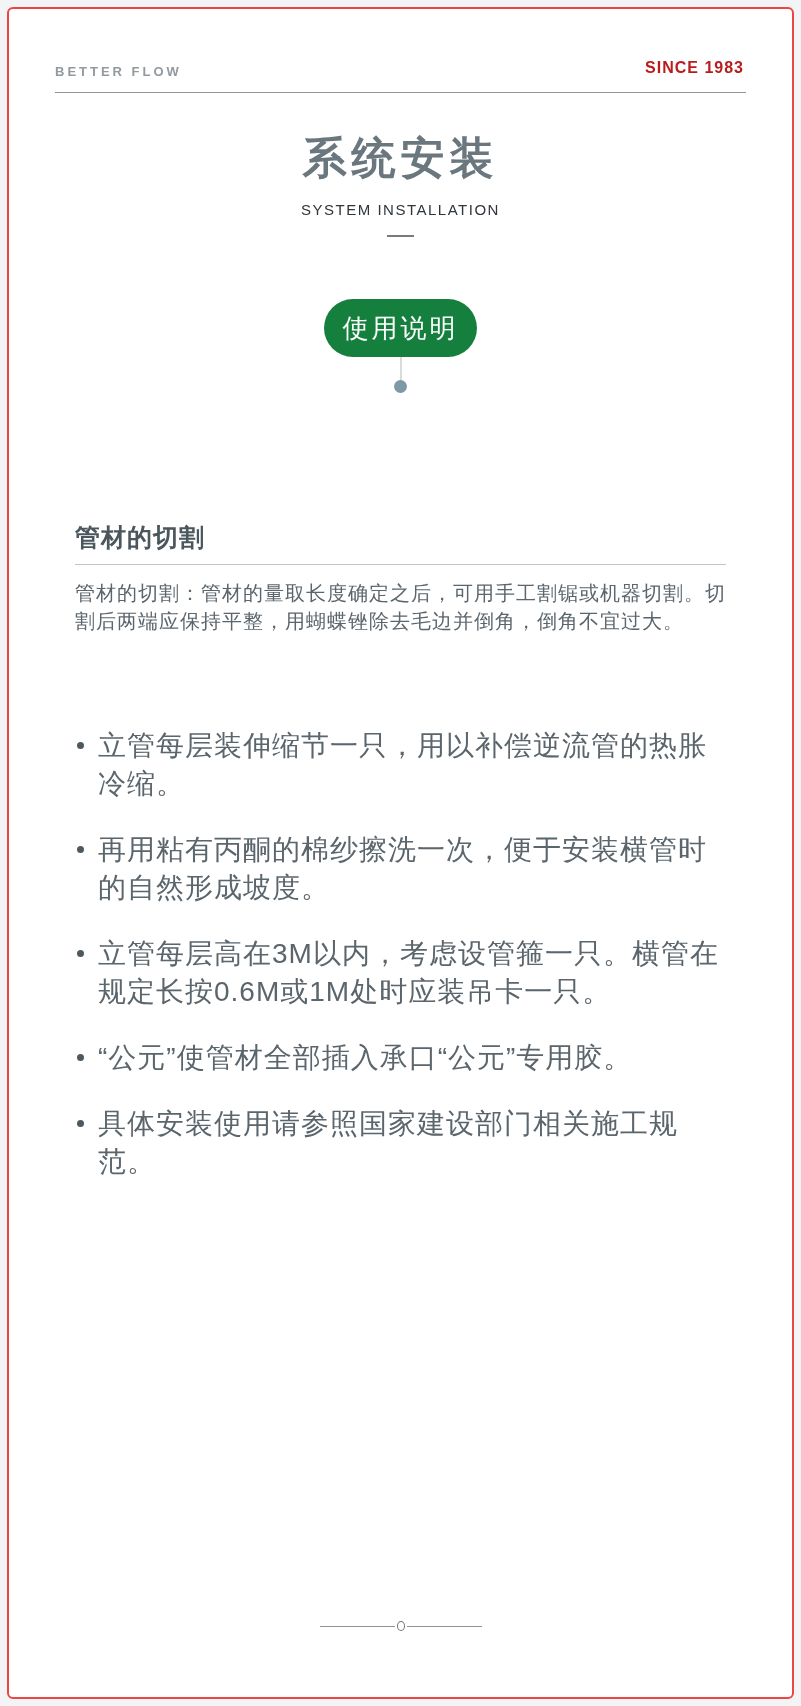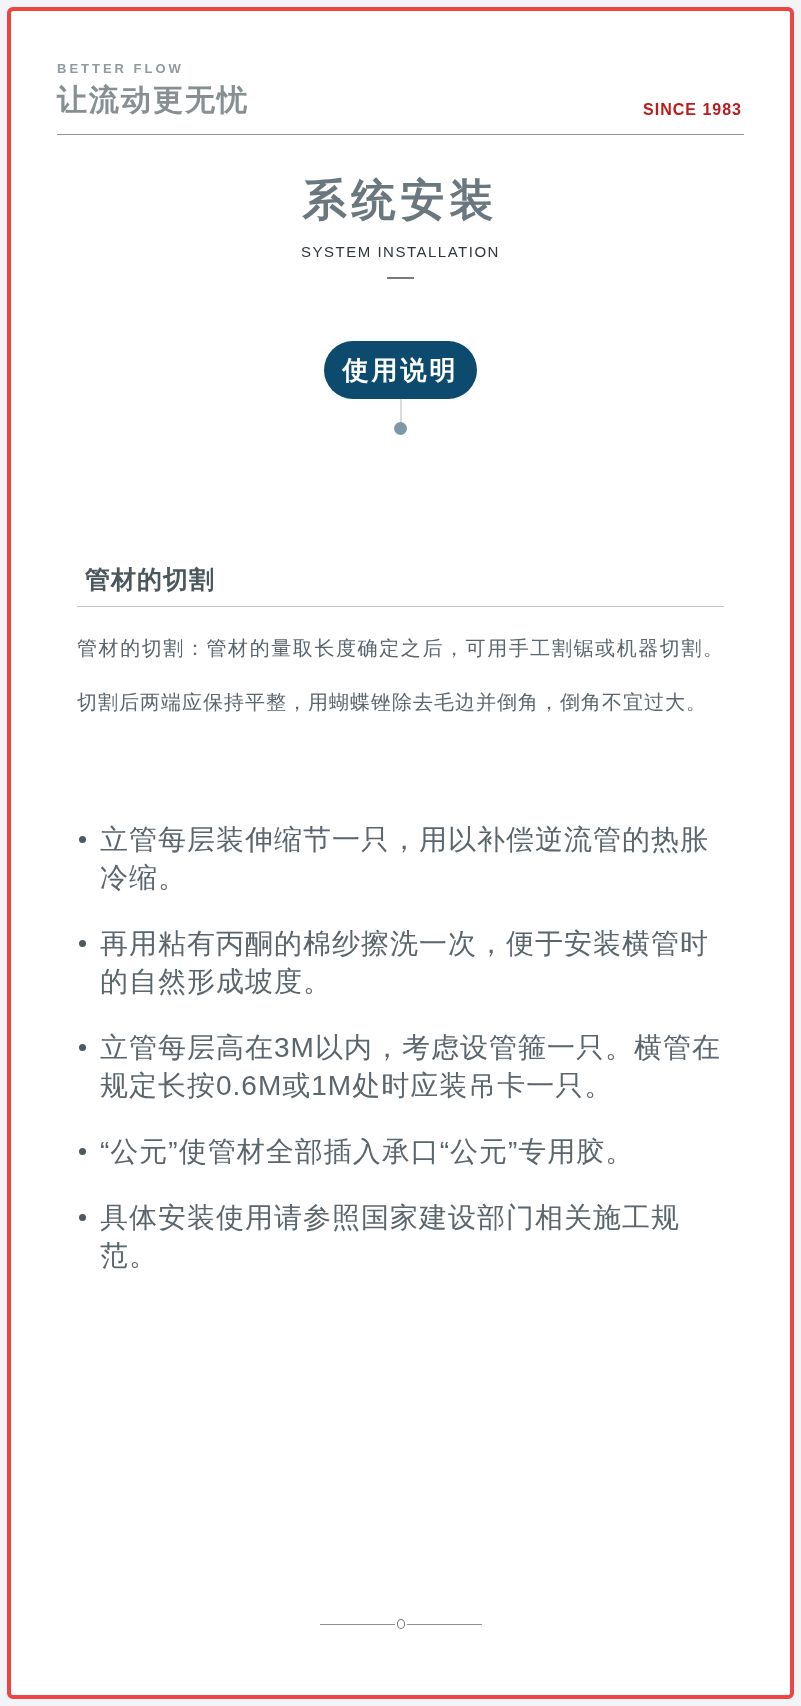--- a/index.html
+++ b/index.html
@@ -8,21 +8,21 @@
     background: #f3f4f5;
     font-family: "Liberation Sans", "DejaVu Sans", sans-serif;
   }
   .page {
     width: 801px; height: 1706px;
     margin: 0 auto; padding: 7px;
   }
   .card {
     width: 787px; height: 1692px;
     background: #ffffff;
-    border: 4px solid #ef4444;
+    border: 2px solid #ef4444;
     border-radius: 6px;
     position: relative;
     overflow: hidden;
   }
   
   .header { padding: 50px 48px 0 46px; }
   .header-row { display: flex; justify-content: space-between; align-items: flex-end; }
   .tagline {
     font-size: 13px; font-weight: bold; letter-spacing: 3px;
     color: #929a9e;
@@ -50,39 +50,39 @@
     color: #2f353a; margin-top: 13px; text-align: center;
   }
   .subtitle-dash {
     width: 27px; height: 2px; background: #757b7f;
     margin: 17px auto 0 auto;
   }
   
   .badge-wrap { display: flex; flex-direction: column; align-items: center; margin-top: 62px; }
   .badge {
     width: 153px; height: 58px; border-radius: 29px;
-    background: #0c4a6e; color: #ffffff;
-    font-size: 26px; font-weight: bold; letter-spacing: 3px;
+    background: #15803d; color: #ffffff;
+    font-size: 26px; font-weight: normal; letter-spacing: 3px;
     display: flex; align-items: center; justify-content: center;
   }
   .stem { width: 2px; height: 23px; background: #d9dcdd; }
   .dot { width: 13px; height: 13px; border-radius: 50%; background: #7e99a5; }
   
   .content { padding: 0 66px; }
   .section-first { margin-top: 128px; }
   .section-second { margin-top: 104px; }
   .section-heading {
     font-size: 25px; font-weight: bold; letter-spacing: 1px;
-    color: #4b565d; margin: 8px;
+    color: #4b565d; margin: 0;
   }
   .section-divider {
     height: 1px; background: #c2c5c7; margin-top: 10px;
   }
   .section-body {
-    font-size: 20px; color: #5b656c; line-height: 54px;
+    font-size: 20px; color: #5b656c; line-height: 28px;
     letter-spacing: 1px; text-align: justify; margin-top: 14px;
   }
   
   .notes { list-style: none; margin: 92px 0 0 0; padding: 0; }
   .note {
     display: flex; align-items: flex-start;
     margin-bottom: 28px;
     font-size: 28px; color: #5b656c; line-height: 38px; letter-spacing: 1px;
   }
   .marker {
@@ -106,21 +106,20 @@
 </head>
 <body>
 
 <div class="page">
   <div class="card">
 
     <div class="header">
       <div class="header-row">
         <div>
           <div class="tagline">BETTER FLOW</div>
-          <div class="logo">让流动更无忧</div>
         </div>
         <div class="since">SINCE 1983</div>
       </div>
     </div>
     <div class="header-divider"></div>
 
     <div class="title-block">
       <h1 class="page-title">系统安装</h1>
       <div class="page-subtitle">SYSTEM INSTALLATION</div>
       <div class="subtitle-dash"></div>

